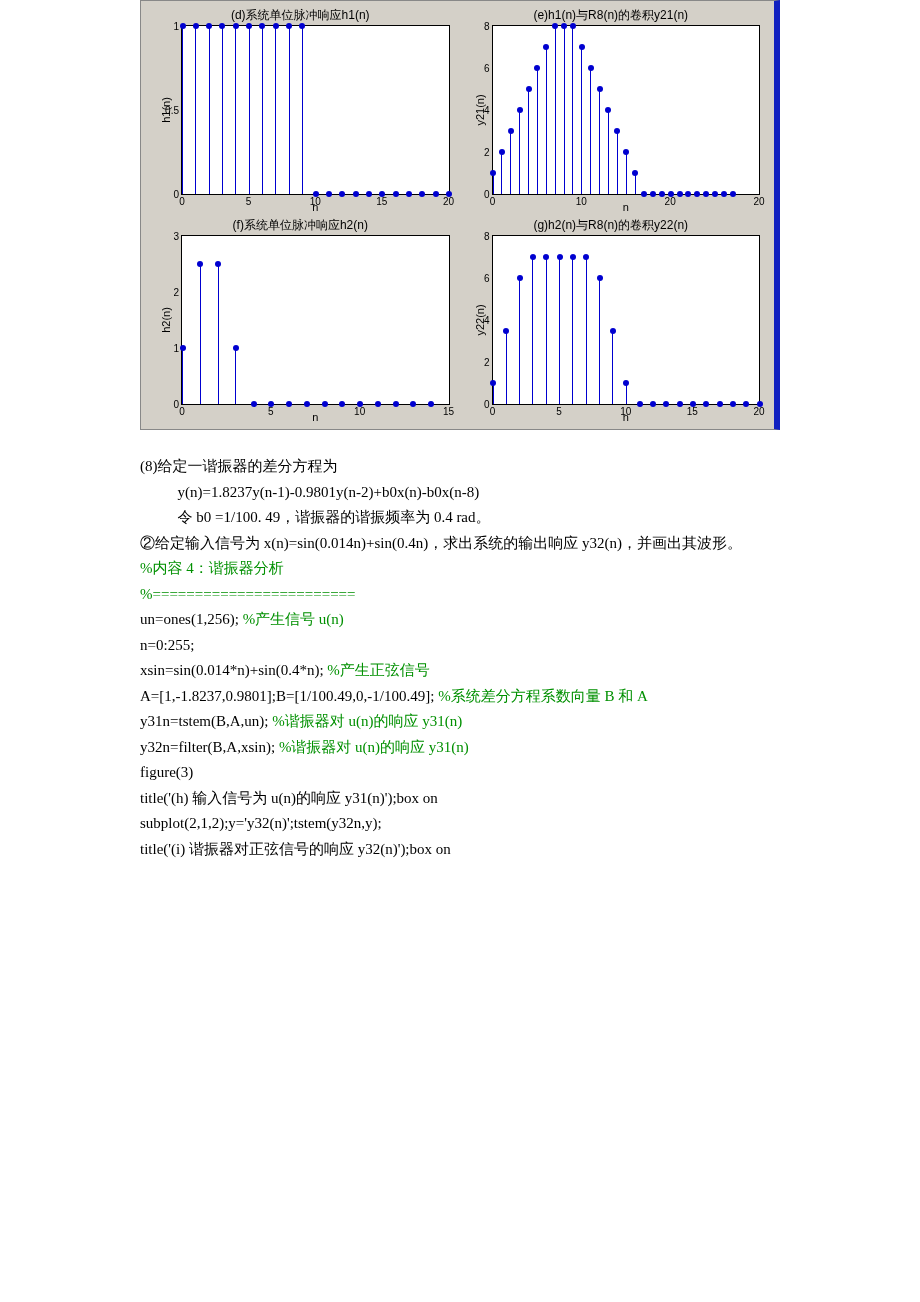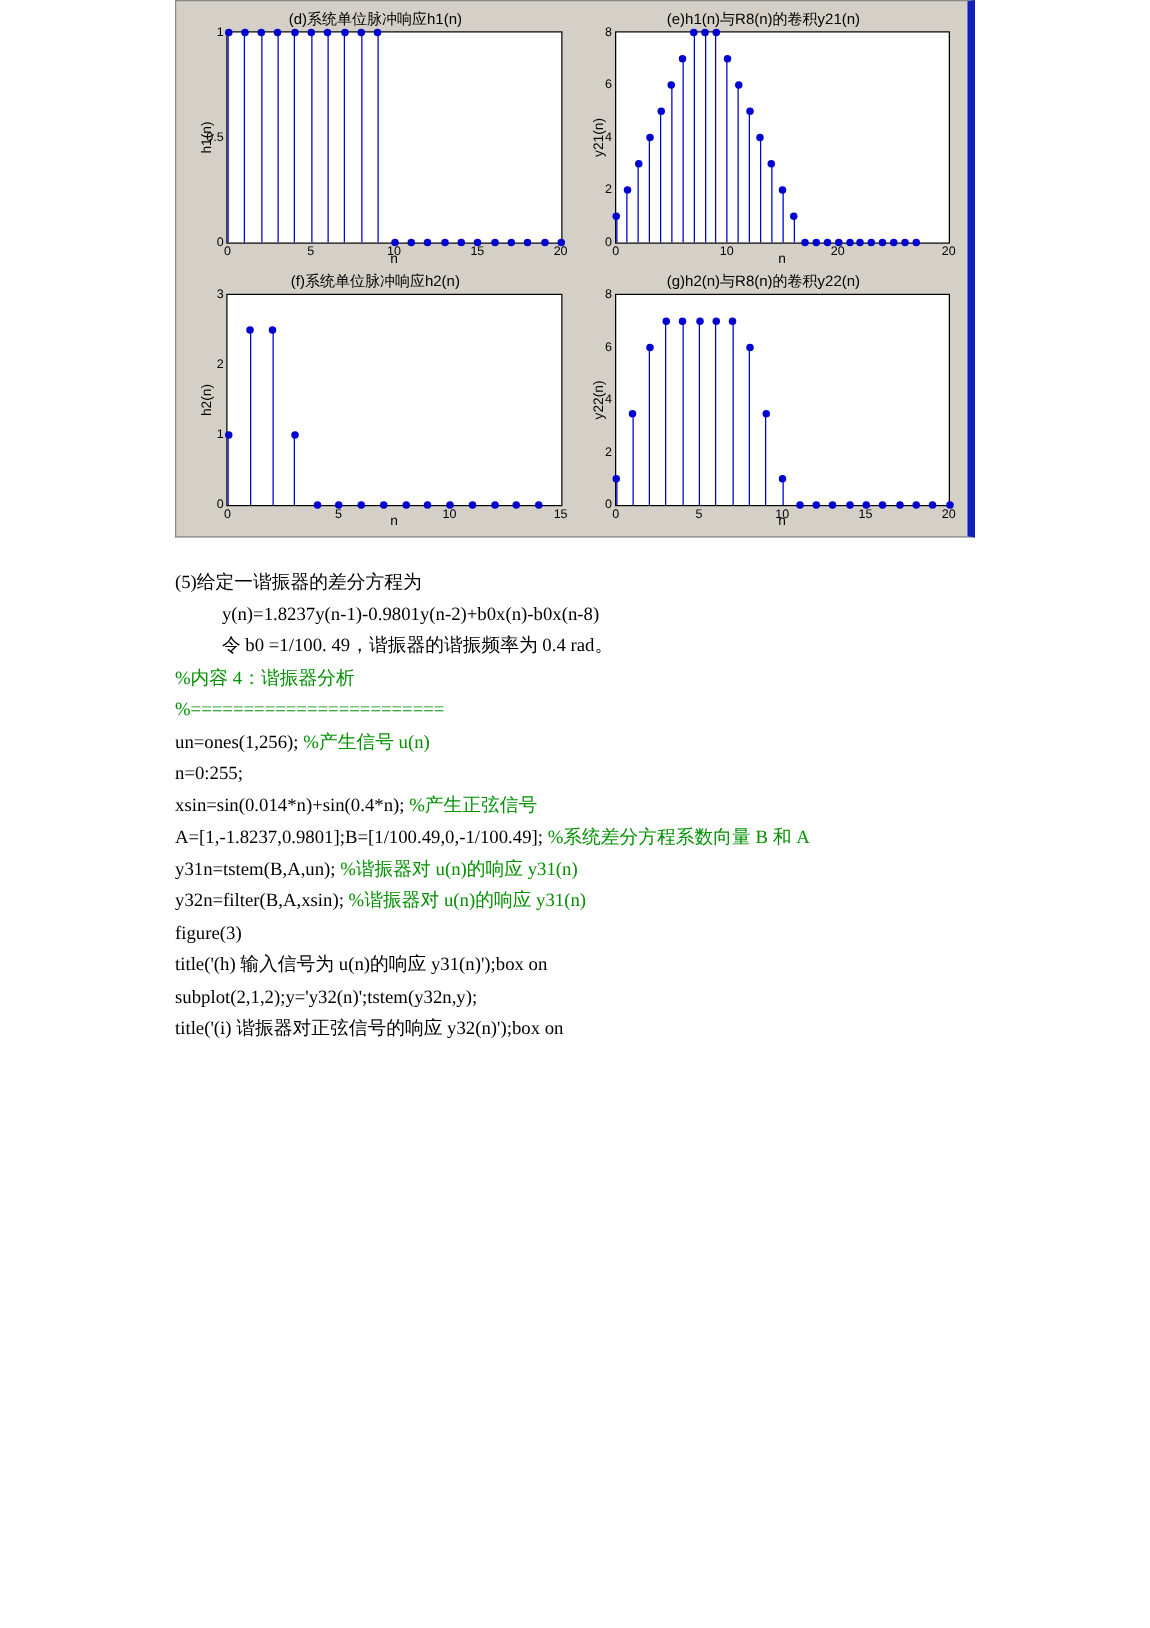--- a/index.html
+++ b/index.html
@@ -274,23 +274,24 @@
               <div class="xtick" style="left: 100%;">20</div>
             </div>
             <div class="ylabel">y22(n)</div>
             <div class="xlabel">n</div>
           </div>
         </div>
       </div>
   </div>
 
   <div class="prose">
-    <p>(5)给定一谐振器的差分方程为</p>
+    <p>(8)给定一谐振器的差分方程为</p>
     <p class="indent">y(n)=1.8237y(n-1)-0.9801y(n-2)+b0x(n)-b0x(n-8)</p>
     <p class="indent">令 b0 =1/100. 49，谐振器的谐振频率为 0.4 rad。</p>
+    <p>②给定输入信号为 x(n)=sin(0.014n)+sin(0.4n)，求出系统的输出响应 y32(n)，并画出其波形。</p>
     <p class="green">%内容 4：谐振器分析</p>
     <p class="green">%========================</p>
     <p><span class="black">un=ones(1,256);   </span><span class="green">%产生信号 u(n)</span></p>
     <p class="black">n=0:255;</p>
     <p><span class="black">xsin=sin(0.014*n)+sin(0.4*n); </span><span class="green">%产生正弦信号</span></p>
     <p><span class="black">A=[1,-1.8237,0.9801];B=[1/100.49,0,-1/100.49]; </span><span class="green">%系统差分方程系数向量 B 和 A</span></p>
     <p><span class="black">y31n=tstem(B,A,un);    </span><span class="green">%谐振器对 u(n)的响应 y31(n)</span></p>
     <p><span class="black">y32n=filter(B,A,xsin);    </span><span class="green">%谐振器对 u(n)的响应 y31(n)</span></p>
     <p class="black">figure(3)</p>
     <p class="black">title('(h)  输入信号为 u(n)的响应 y31(n)');box on</p>

